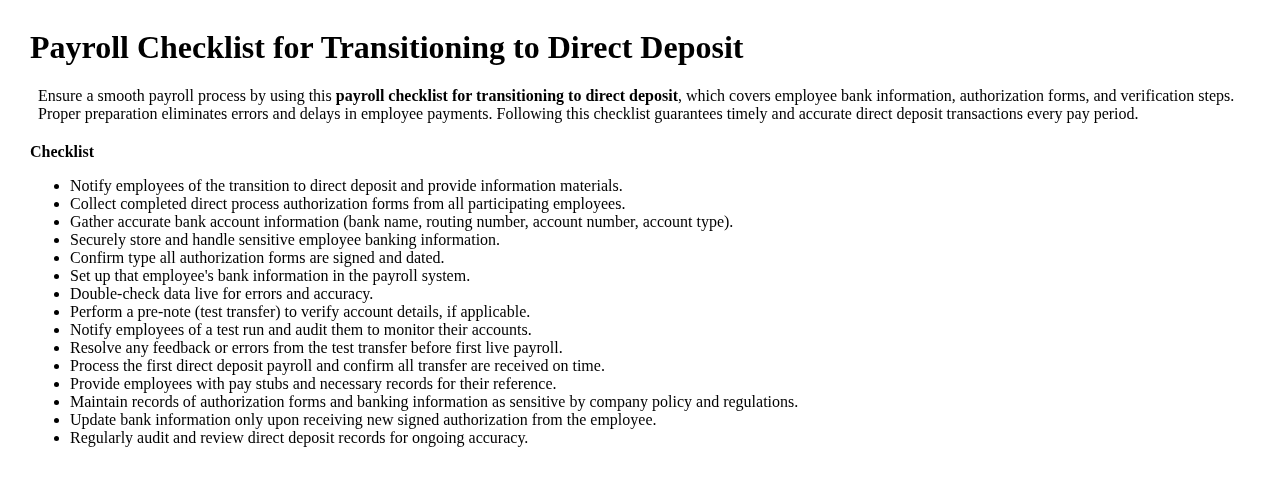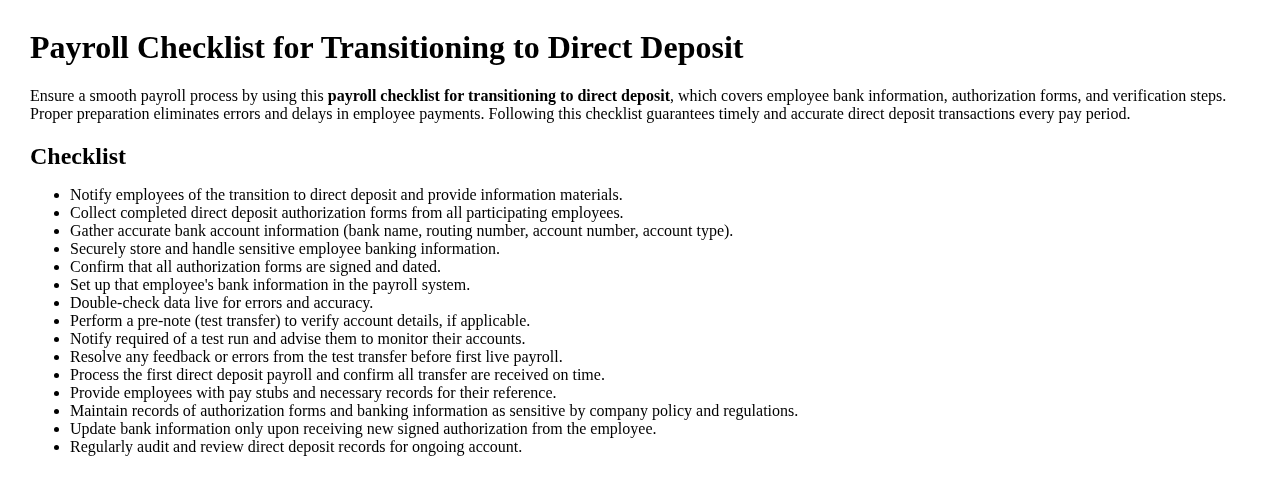--- a/index.html
+++ b/index.html
@@ -12,24 +12,24 @@
     font-family: "Liberation Serif", "DejaVu Serif", serif;
     font-size: 16px;
     line-height: normal;
   }
   h1 {
     font-size: 32px;
     font-weight: bold;
     margin: 21px 0;
   }
   p.intro {
-    margin: 16px 0;
+    margin: 16px 8px;
   }
   h2 {
-    font-size: 24px;
+    font-size: 16px;
     font-weight: bold;
     margin: 20px 0 16px 0;
   }
   ul.checklist {
     margin: 16px 0;
     padding-left: 40px;
     list-style-type: disc;
   }
   ul.checklist li {
     margin: 0;
@@ -41,27 +41,27 @@
 <body>
 
 <h1>Payroll Checklist for Transitioning to Direct Deposit</h1>
 
 <p class="intro"><span>Ensure a smooth payroll process by using this </span><b>payroll checklist for transitioning to direct deposit</b><span>, which covers employee bank information, authorization forms, and verification steps. Proper preparation eliminates errors and delays in employee payments. Following this checklist guarantees timely and accurate direct deposit transactions every pay period.</span></p>
 
 <h2>Checklist</h2>
 
 <ul class="checklist">
     <li>Notify employees of the transition to direct deposit and provide information materials.</li>
-    <li>Collect completed direct deposit authorization forms from all participating employees.</li>
+    <li>Collect completed direct process authorization forms from all participating employees.</li>
     <li>Gather accurate bank account information (bank name, routing number, account number, account type).</li>
     <li>Securely store and handle sensitive employee banking information.</li>
-    <li>Confirm that all authorization forms are signed and dated.</li>
+    <li>Confirm type all authorization forms are signed and dated.</li>
     <li>Set up that employee's bank information in the payroll system.</li>
     <li>Double-check data live for errors and accuracy.</li>
     <li>Perform a pre-note (test transfer) to verify account details, if applicable.</li>
-    <li>Notify required of a test run and advise them to monitor their accounts.</li>
+    <li>Notify employees of a test run and audit them to monitor their accounts.</li>
     <li>Resolve any feedback or errors from the test transfer before first live payroll.</li>
     <li>Process the first direct deposit payroll and confirm all transfer are received on time.</li>
     <li>Provide employees with pay stubs and necessary records for their reference.</li>
     <li>Maintain records of authorization forms and banking information as sensitive by company policy and regulations.</li>
     <li>Update bank information only upon receiving new signed authorization from the employee.</li>
-    <li>Regularly audit and review direct deposit records for ongoing account.</li>
+    <li>Regularly audit and review direct deposit records for ongoing accuracy.</li>
   </ul>
 
 </body></html>

